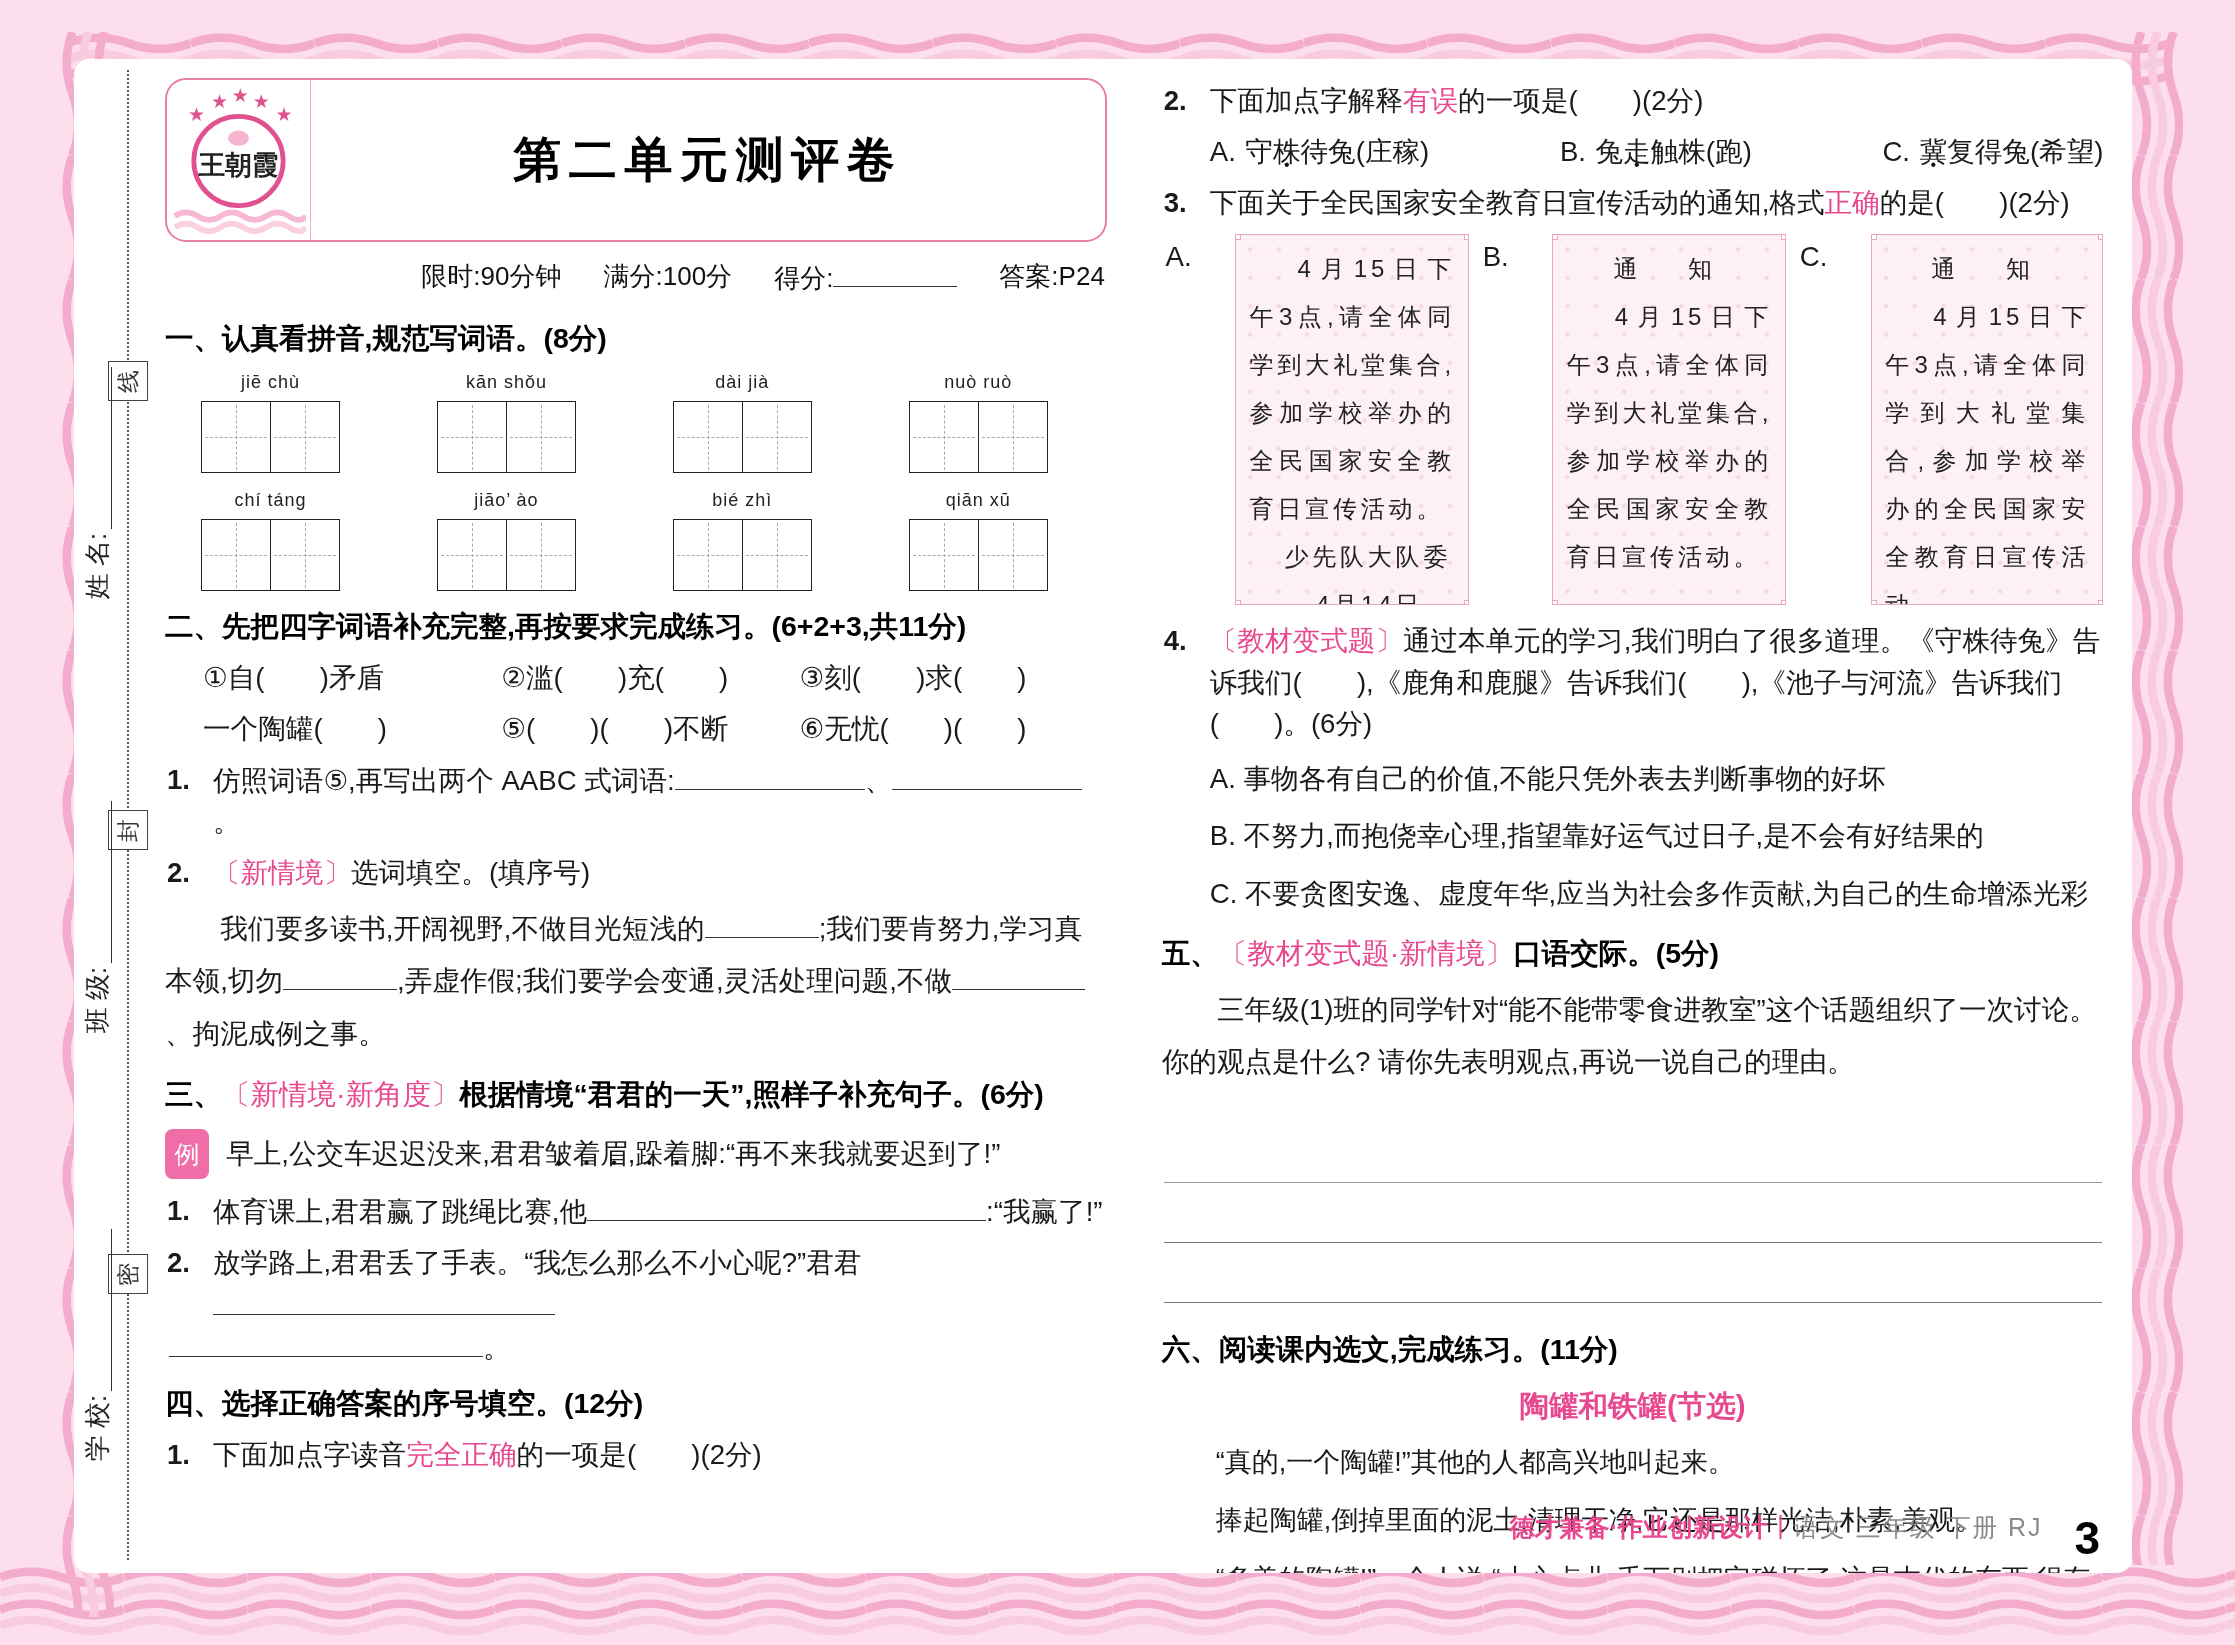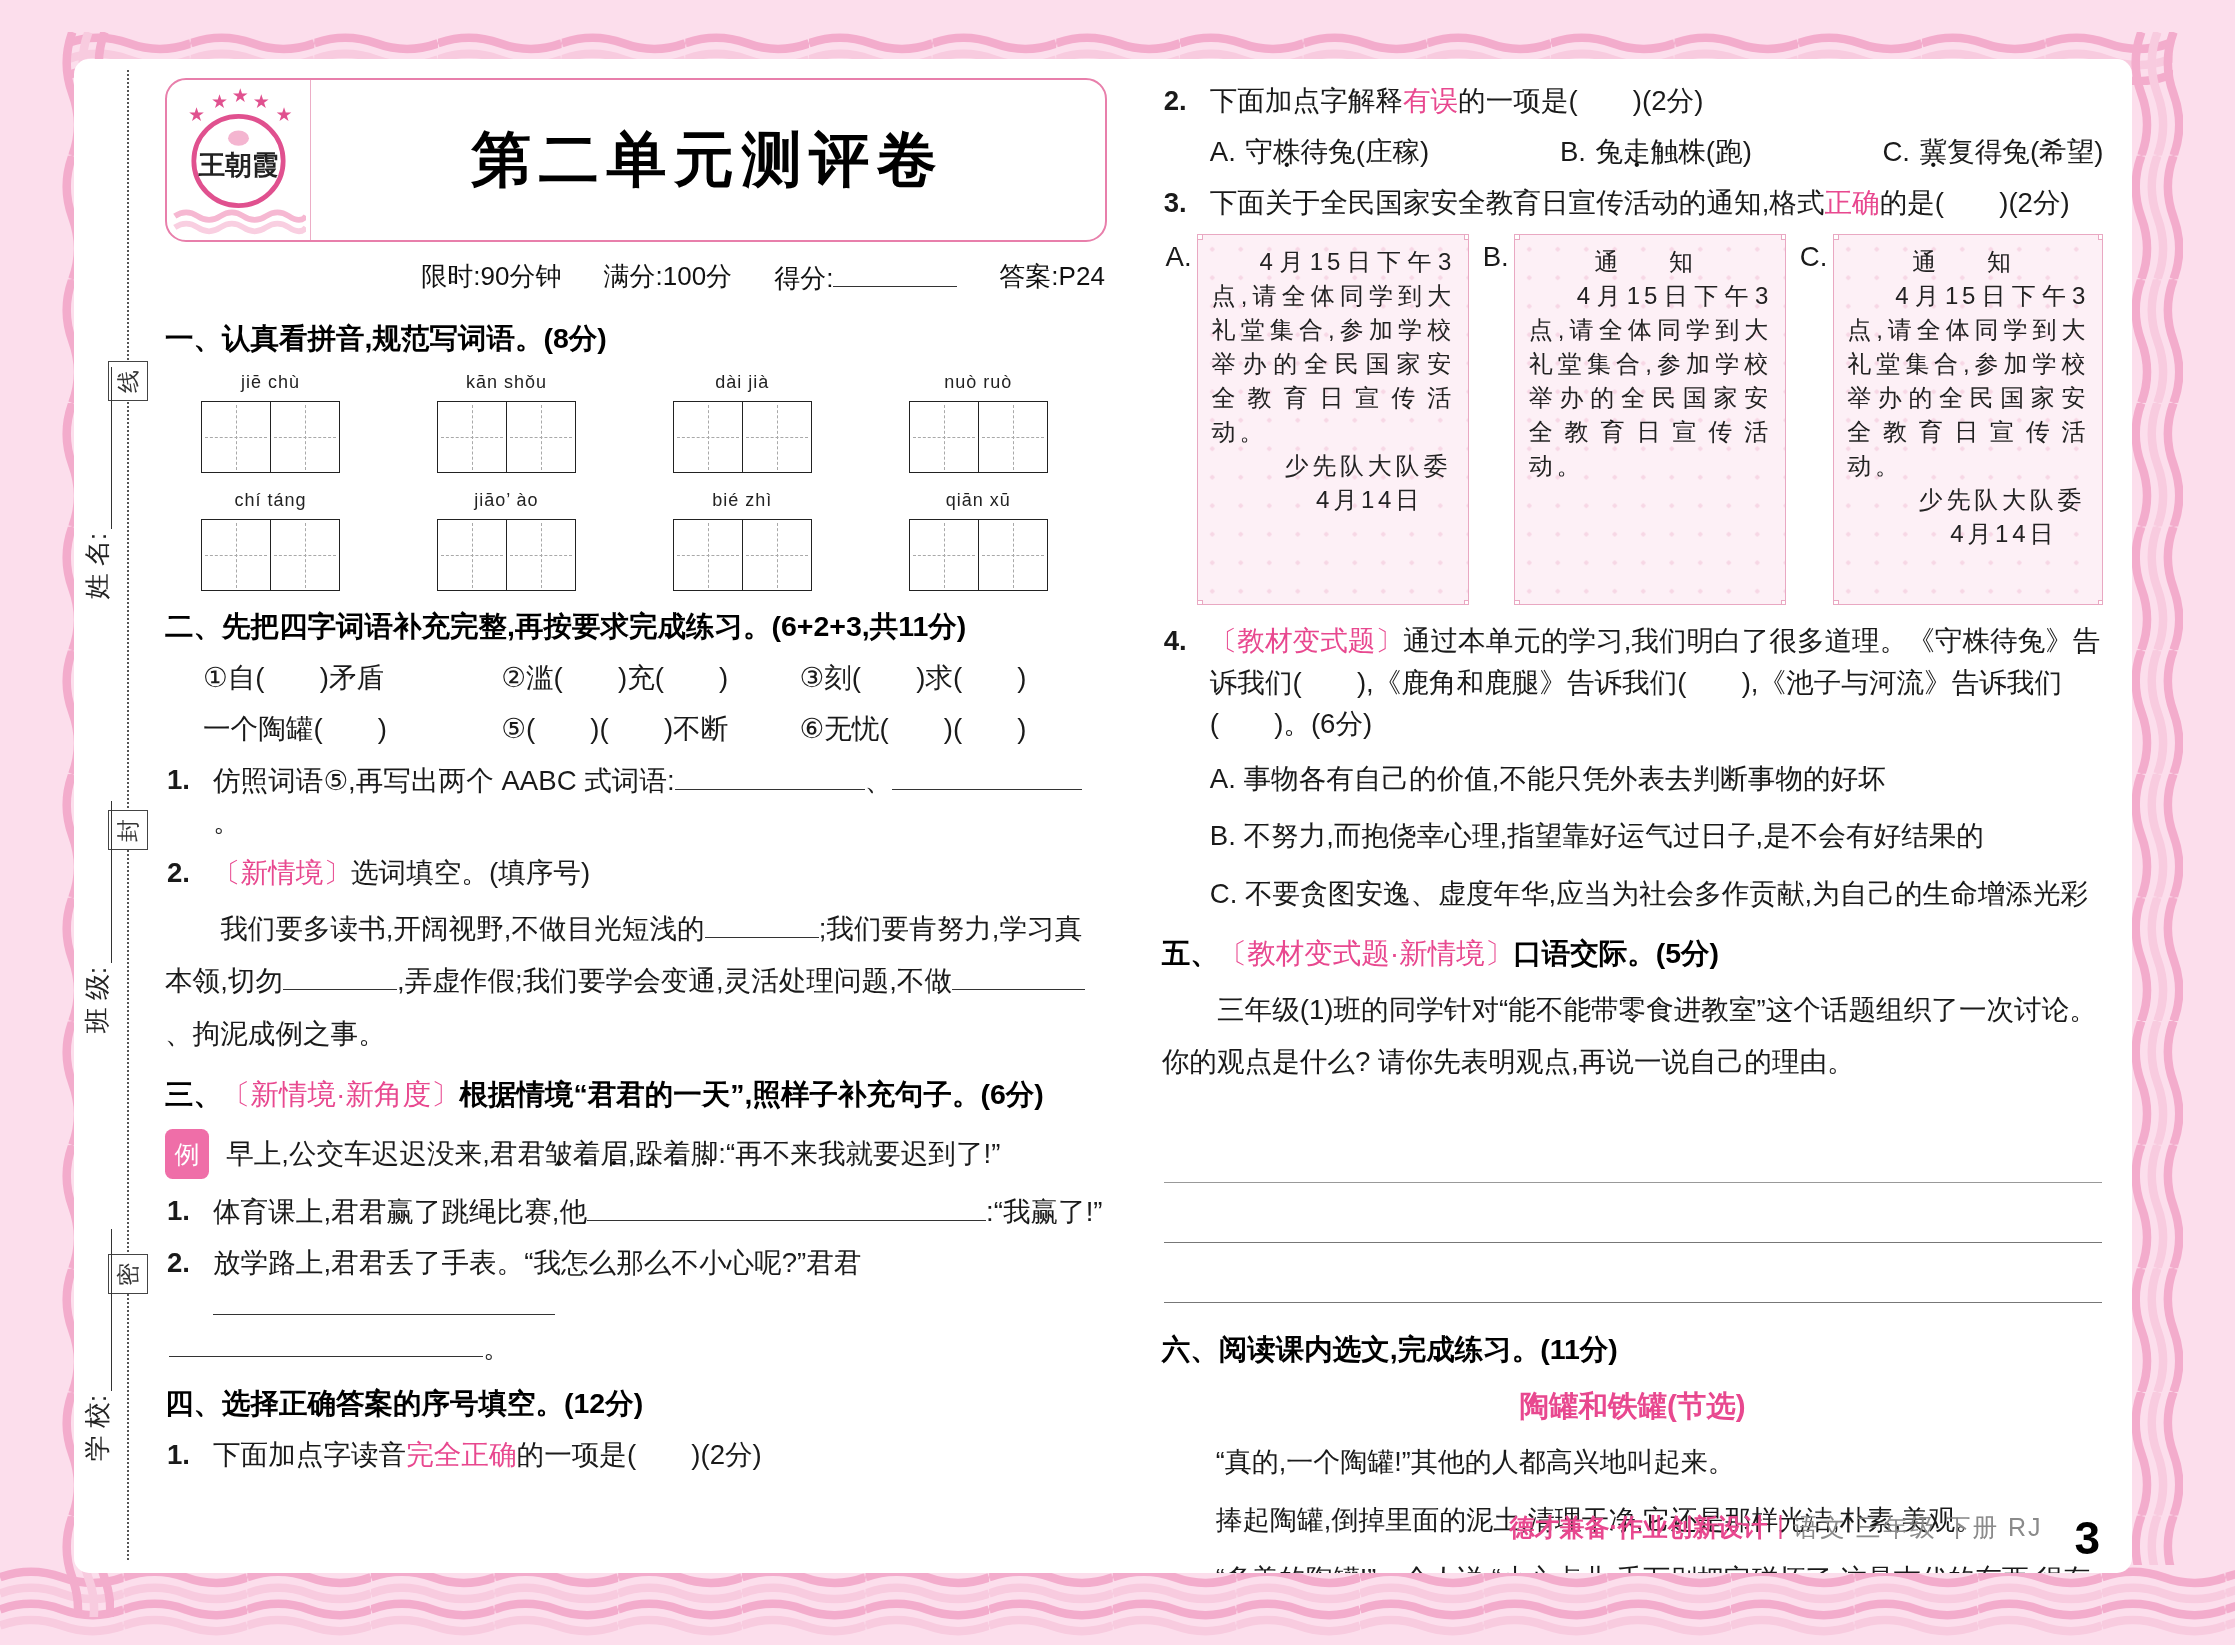--- a/index.html
+++ b/index.html
@@ -20,21 +20,21 @@
               transform:rotate(-90deg);font-size:26px;color:#222;white-space:nowrap;}
   .seal-label .blankline{display:inline-block;width:162px;border-bottom:1.9px solid #333;height:28.5px;margin-left:3.8px;}
 
   .cols{position:absolute;left:91px;top:19px;right:28.5px;bottom:9.5px;display:flex;gap:55px;}
   .col{flex:1;min-width:0;font-size:27.6px;color:#1a1a1a;line-height:1.5;}
 
   
   .hbox{display:flex;border:2.9px solid #e87fab;border-radius:21px;height:160px;overflow:hidden;margin-bottom:15px;}
   .logo{width:143px;border-right:1.9px solid #ecadc6;display:flex;align-items:center;justify-content:center;}
   .htitle{flex:1;display:flex;align-items:center;justify-content:center;
-          font-size:60px;font-weight:bold;letter-spacing:7.6px;color:#000;}
+          font-size:48px;font-weight:bold;letter-spacing:7.6px;color:#000;}
   .meta{display:flex;justify-content:flex-end;gap:42px;font-size:26px;margin:3.8px 1.9px 19px 0;color:#111;}
   .meta .blank{display:inline-block;width:114px;border-bottom:1.9px solid #333;height:28.5px;}
 
   .shead{font-weight:bold;font-size:28.5px;margin:13.3px 0 9.5px 0;color:#000;}
   .tag{color:#e8488f;font-weight:normal;}
   .hl{color:#e8488f;}
 
   
   .wordrow{display:flex;justify-content:space-between;padding:0 59px 0 36px;margin-bottom:13.3px;}
   .wb{text-align:center;}
@@ -63,21 +63,21 @@
   .optrow .oc1{width:37%}.optrow .oc2{width:30%}.optrow .oc3{width:33%}
   .olabel{font-weight:normal;margin-right:9.5px;}
 
   
   .opts3{display:flex;justify-content:space-between;margin:7.6px 0 7.6px 48px;align-items:center;}
   .noticerow{display:flex;gap:13.3px;margin:11.4px 0 15px 3.8px;}
   .nwrap{display:flex;flex:1;min-width:0;}
   .nlabel{font-size:27.6px;margin:1.9px 5.7px 0 0;}
   .nbox{position:relative;flex:1;height:350px;border:1.9px solid #e9a8c2;background:#fdf0f6;
         background-image:radial-gradient(#f7d7e5 1.9px,transparent 2.4px);background-size:28.5px 28.5px;
-        padding:9.5px 13.3px;font-size:24px;line-height:34px;letter-spacing:3.8px;color:#222;overflow:hidden;}
+        padding:9.5px 13.3px;font-size:24px;line-height:48px;letter-spacing:3.8px;color:#222;overflow:hidden;margin-left:38px;}
   .ntitle{text-align:center;letter-spacing:13.3px;}
   .nbody{text-indent:2em;text-align:justify;}
   .nsig{text-align:right;padding-right:3.8px;}
   .ndate{text-align:right;padding-right:32px;}
   .ncorner{position:absolute;width:9.5px;height:9.5px;border:1.9px solid #e9a8c2;background:#fff;}
   .c-tl{left:-6.7px;top:-6.7px}.c-tr{right:-6.7px;top:-6.7px}.c-bl{left:-6.7px;bottom:-6.7px}.c-br{right:-6.7px;bottom:-6.7px}
 
   .abc{margin:7.6px 0 7.6px 48px;line-height:1.8;}
   .ruled{border-bottom:1.9px solid #777;height:59px;margin:0 1.9px;}
   .ptitle{text-align:center;color:#e8488f;font-weight:bold;font-size:29.5px;margin:13.3px 0 5.7px 0;}

